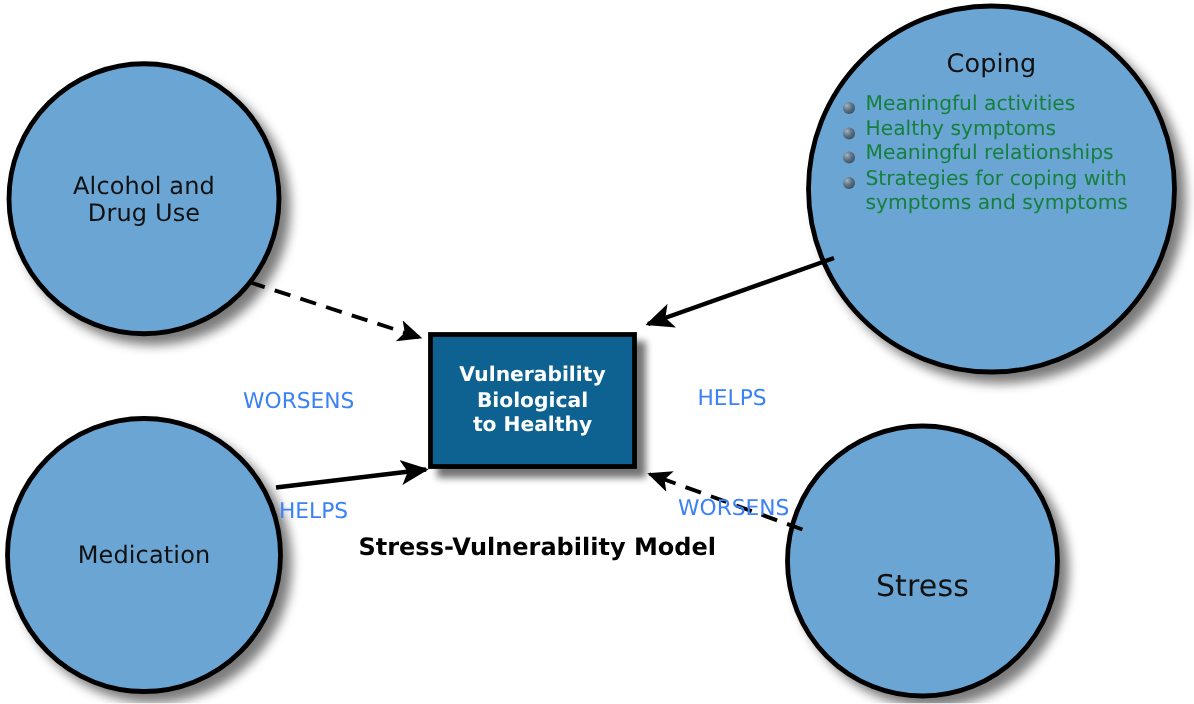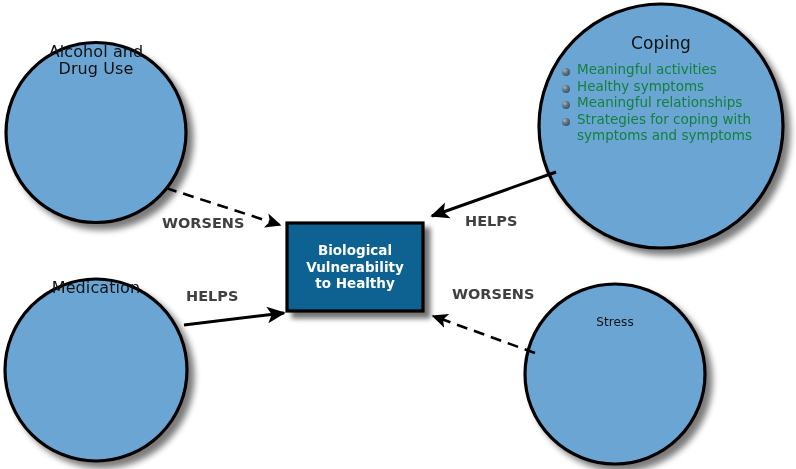--- a/index.html
+++ b/index.html
@@ -24,21 +24,21 @@
     width: 796px;
     height: 469px;
   }
   .node-circle {
     position: absolute;
     border-radius: 50%;
     box-sizing: border-box;
     display: flex;
     flex-direction: column;
     align-items: center;
-    justify-content: flex-start;
+    justify-content: center;
     text-align: center;
     color: #000000;
   }
   .circle-title {
     font-weight: normal;
     letter-spacing: 0.1px;
     line-height: 1.12;
     color: #111111;
   }
   .bullet-list {
@@ -69,23 +69,24 @@
     display: flex;
     align-items: center;
     justify-content: center;
     text-align: center;
     color: #ffffff;
     font-weight: bold;
     line-height: 1.25;
   }
   .edge-label {
     position: absolute;
-    font-weight: bold;
-    color: #404040;
+    font-weight: normal;
+    color: #3b82f6;
     white-space: nowrap;
+    margin-top: 45px;
   }
   .caption {
     position: absolute;
     font-weight: bold;
     color: #000000;
     white-space: nowrap;
   }
 </style>
 </head>
 <body>
@@ -161,33 +162,34 @@
         <span>Strategies for coping with symptoms and symptoms</span>
       </li>
     </ul>
   </div>
 
   <div class="node-circle" style="left:5px; top:279px; width:182px; height:182px;">
     <div class="circle-title" style="font-size:16px;">Medication</div>
   </div>
 
   <div class="node-circle" style="left:525px; top:284px; width:180px; height:180px;">
-    <div class="circle-title" style="font-size:12px;margin-top:32px;">Stress</div>
+    <div class="circle-title" style="font-size:20px;margin-top:32px;">Stress</div>
   </div>
 
   <div class="center-box" style="left:287px; top:223px; width:136px; height:88px; font-size:13.5px;">
     <div>
+      <div>Vulnerability</div>
       <div>Biological</div>
-      <div>Vulnerability</div>
       <div>to Healthy</div>
     </div>
   </div>
 
   <div class="edge-label" style="left:162px; top:215px; font-size:14.5px;">WORSENS</div>
 
   <div class="edge-label" style="left:465px; top:213px; font-size:14.5px;">HELPS</div>
 
   <div class="edge-label" style="left:186px; top:288px; font-size:14.5px;">HELPS</div>
 
   <div class="edge-label" style="left:452px; top:286px; font-size:14.5px;">WORSENS</div>
 
+  <div class="caption" style="left:239px; top:355px; font-size:16px;">Stress-Vulnerability Model</div>
 
 </div>
 
 </body></html>

